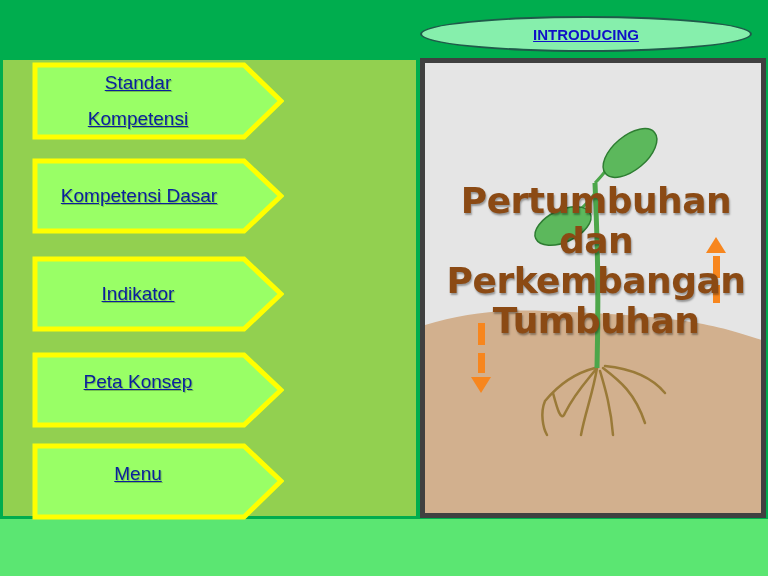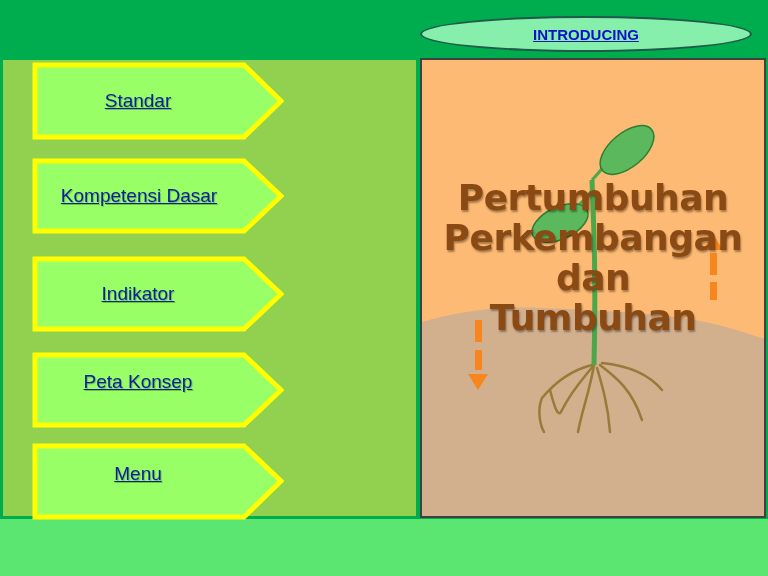--- a/index.html
+++ b/index.html
@@ -21,22 +21,22 @@
   .pill {
     position: absolute; left: 420px; top: 16px; width: 332px; height: 36px;
     border-radius: 50%; background: #86efac; border: 2px solid #1F5A4A; box-sizing: border-box;
     display: flex; align-items: center; justify-content: center;
   }
   .pill a {
     color: #1010C8; font-weight: bold; font-size: 15px; text-decoration: underline;
   }
   .picture {
     position: absolute; left: 420px; top: 58px; width: 346px; height: 460px;
-    border: 2px solid #404040; box-sizing: border-box; overflow: hidden;
-    background: #fdba74;
+    border: 5px solid #404040; box-sizing: border-box; overflow: hidden;
+    background: #e5e5e5;
   }
   .picture svg { position: absolute; left: 0; top: 0; }
   .title-text {
     position: absolute; left: 0; top: 118px; width: 342px; text-align: center;
     color: #8B4A14; font-weight: bold; font-size: 36px; line-height: 40px;
     text-shadow: 1px 2px 2px rgba(0,0,0,0.35);
     font-family: "DejaVu Sans", sans-serif; letter-spacing: -0.5px;
   }
   .title-text div { white-space: nowrap; }
   .nav-btn {
@@ -62,20 +62,21 @@
 <div class="pill">
   <a>INTRODUCING</a>
 </div>
 
 <div class="nav-btn" style="top:62px;height:78px;">
   <svg width="252" height="78">
     <polygon points="3,3 212,3 249,39 212,75 3,75" fill="#99FF66" stroke="#FFFF00" stroke-width="5" stroke-linejoin="miter"></polygon>
   </svg>
   <div class="label" style="flex-direction:column;">
     <span>Standar</span>
+    <span>Kompetensi</span>
   </div>
 </div>
 
 <div class="nav-btn" style="top:158px;height:76px;">
   <svg width="252" height="76">
     <polygon points="3,3 212,3 249,38 212,73 3,73" fill="#99FF66" stroke="#FFFF00" stroke-width="5"></polygon>
   </svg>
   <div class="label" style="left:-8px;width:230px;">Kompetensi Dasar</div>
 </div>
 
@@ -128,17 +129,17 @@
     </g>
 
     <g fill="#F7861E">
       <rect x="53" y="260" width="7" height="22"></rect>
       <rect x="53" y="290" width="7" height="20"></rect>
       <polygon points="46,314 66,314 56,330"></polygon>
     </g>
   </svg>
   <div class="title-text">
     <div>Pertumbuhan</div>
+    <div>dan</div>
     <div>Perkembangan</div>
-    <div>dan</div>
     <div>Tumbuhan</div>
   </div>
 </div>
 
 </body></html>

